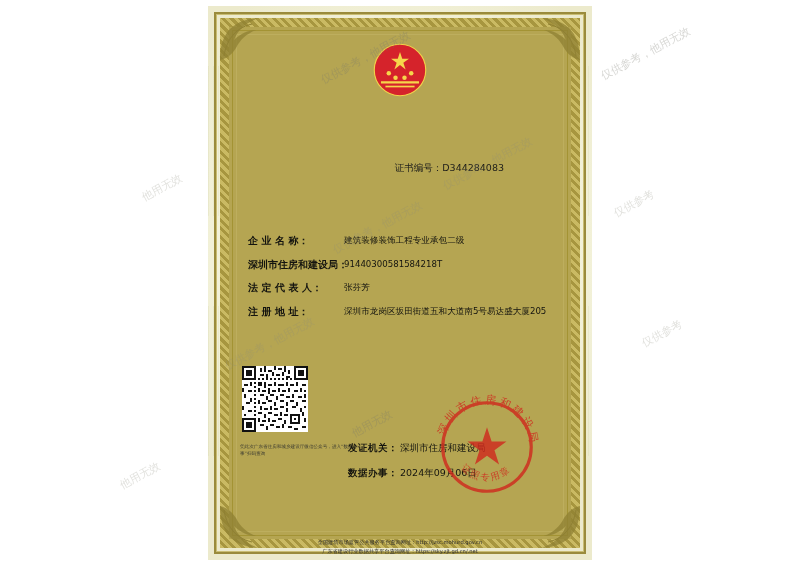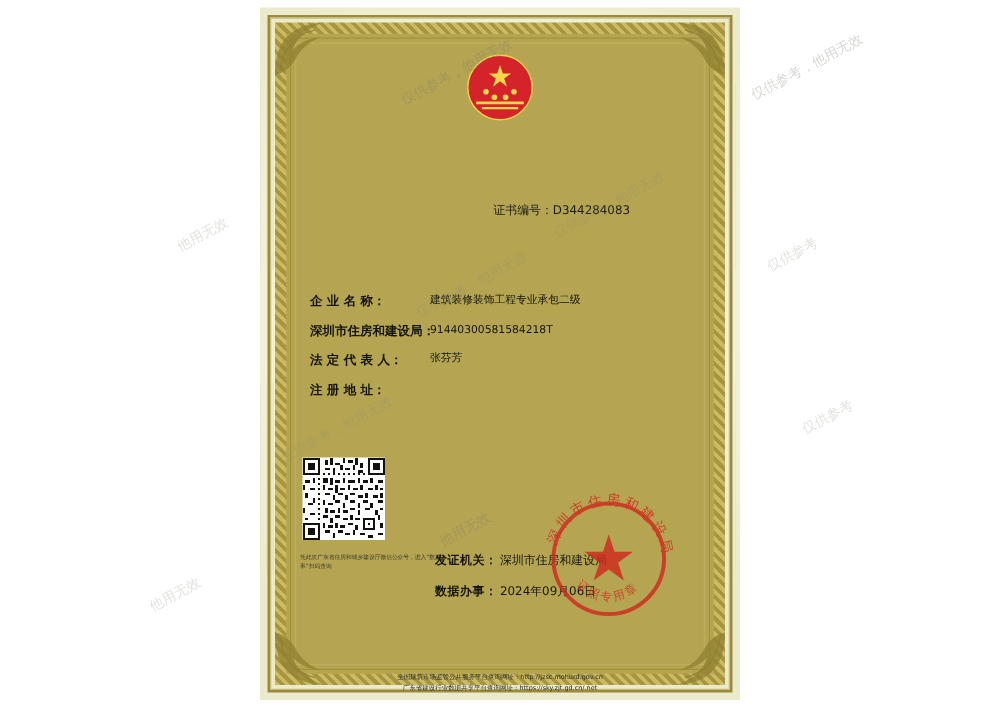--- a/index.html
+++ b/index.html
@@ -338,20 +338,21 @@
         <div class="val">91440300581584218T</div>
       </div>
 
       <div class="row">
         <div class="lbl">法 定 代 表 人：</div>
         <div class="val">张芬芳</div>
       </div>
 
       <div class="row">
         <div class="lbl">注 册 地 址：</div>
+        <div class="val">深圳市龙岗区坂田街道五和大道南5号易达盛大厦205</div>
       </div>
 
 
 
     </div>
 
     <svg class="qr" viewBox="0 0 33 33" shape-rendering="crispEdges">
       <rect width="33" height="33" fill="#fff"></rect>
       <g fill="#111">
 

